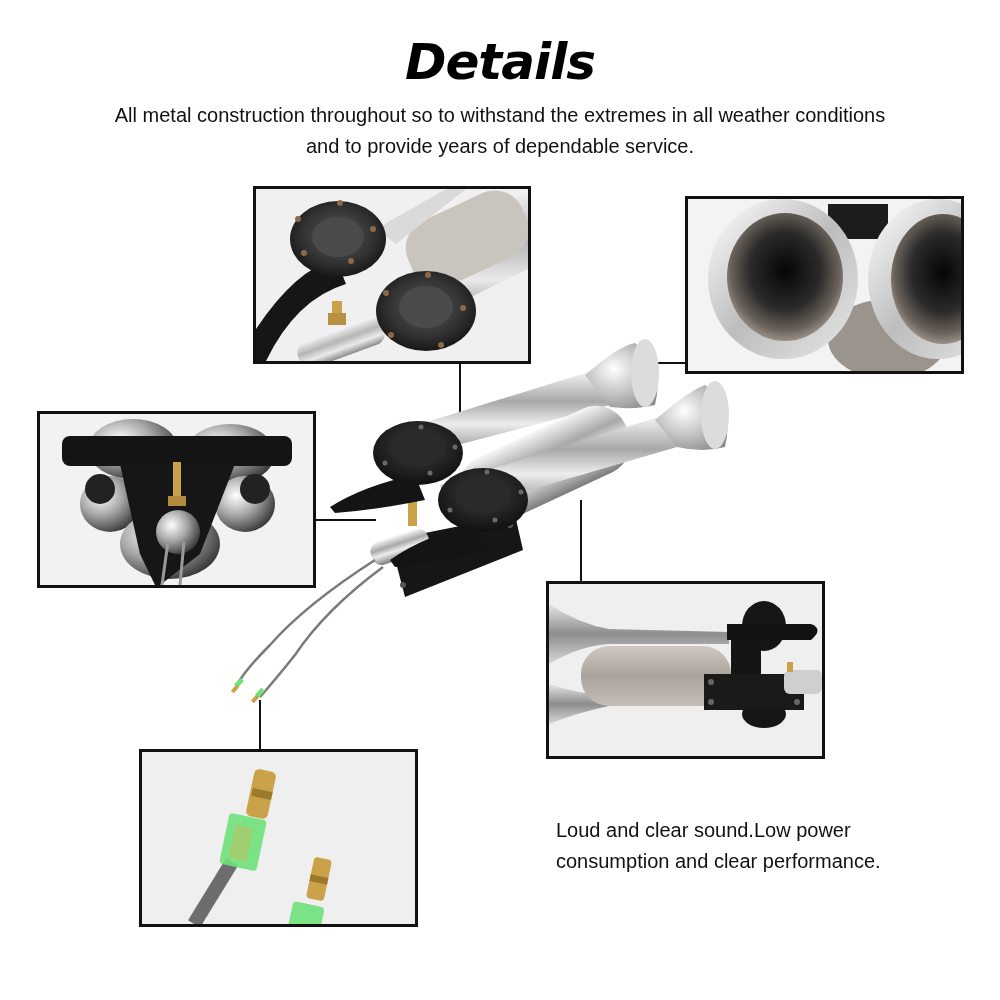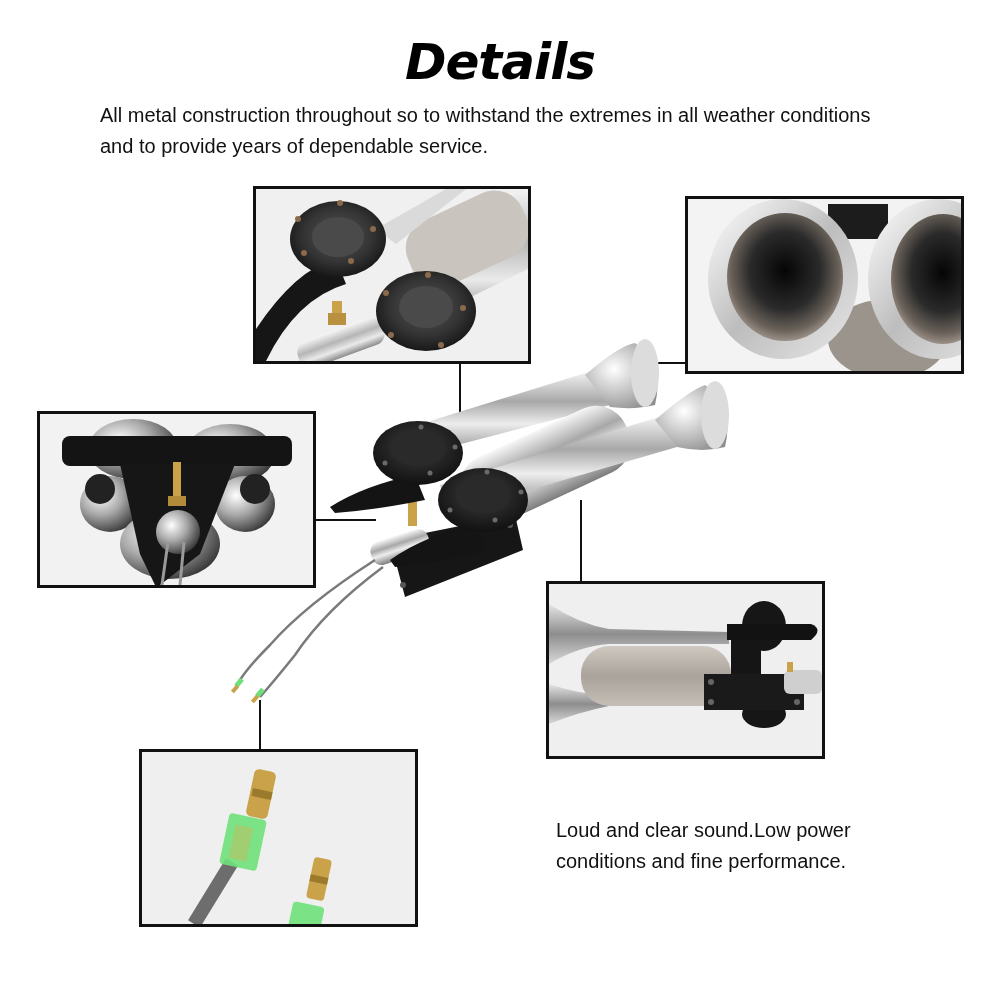--- a/index.html
+++ b/index.html
@@ -1,18 +1,18 @@
 <!DOCTYPE html>
 <html><head>
 <meta charset="utf-8">
 <style>
   html, body { margin:0; padding:0; background:#ffffff; }
   body { width:1000px; height:1000px; position:relative; overflow:hidden; font-family:"Liberation Sans", sans-serif; color:#111; }
   .title { position:absolute; left:0; width:1000px; top:30px; text-align:center; font-family:"DejaVu Sans", sans-serif; font-weight:bold; font-size:50px; letter-spacing:-1px; color:#000; line-height:64px;font-style:italic; }
-  .subtitle { position:absolute; left:100px; width:800px; top:100px; text-align:left; font-size:20px; line-height:31px; color:#111; }
+  .subtitle { position:absolute; left:100px; width:800px; top:100px; text-align:center; font-size:20px; line-height:31px; color:#111; }
   .note { position:absolute; left:556px; top:815px; width:340px; font-size:20px; line-height:31px; color:#111; }
   .panel { position:absolute; border:3px solid #111; box-sizing:border-box; overflow:hidden; background:#eeeeee; }
   .line { position:absolute; background:#111; }
   svg { display:block; }
 </style>
 </head>
 <body>
 
 <div class="title">Details</div>
 <div class="subtitle">All metal construction throughout so to withstand the extremes in all weather conditions and to provide years of dependable service.</div>
@@ -221,13 +221,13 @@
 
     <path d="M150,225 Q80,270 45,310 Q20,335 12,350" stroke="#7a7a7a" stroke-width="2.5" fill="none"></path>
     <path d="M158,232 Q100,275 70,320 Q50,345 35,362" stroke="#7a7a7a" stroke-width="2.5" fill="none"></path>
     <rect x="12" y="343" width="5" height="9" transform="rotate(40 14 347)" fill="#6fe07a"></rect>
     <rect x="8" y="350" width="4" height="8" transform="rotate(40 10 354)" fill="#c9a24a"></rect>
     <rect x="33" y="353" width="5" height="9" transform="rotate(40 35 357)" fill="#6fe07a"></rect>
     <rect x="28" y="360" width="4" height="8" transform="rotate(40 30 364)" fill="#c9a24a"></rect>
   </svg>
 </div>
 
-<div class="note">Loud and clear sound.Low power conditions and fine performance.</div>
+<div class="note">Loud and clear sound.Low power consumption and clear performance.</div>
 
 </body></html>

